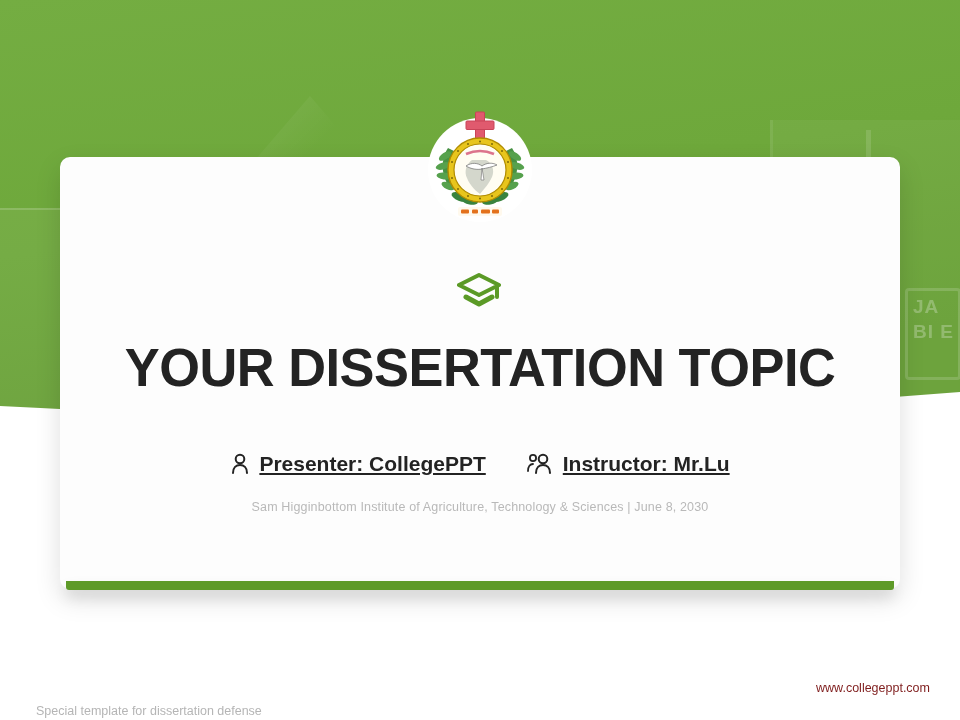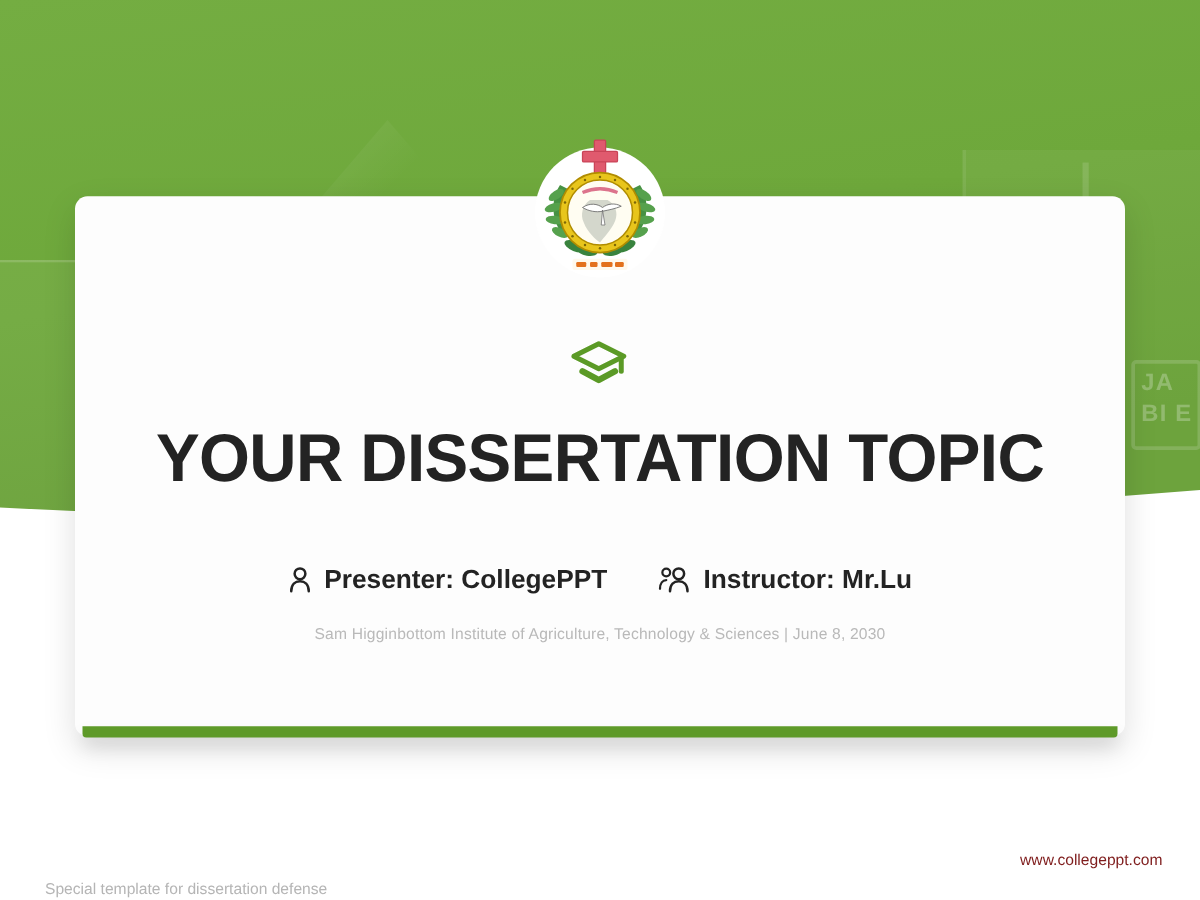--- a/index.html
+++ b/index.html
@@ -69,21 +69,21 @@
     width: 200px;
     height: 290px;
     background:
       linear-gradient(to right, rgba(255,255,255,.075) 0 3px, transparent 3px 34px) repeat-x,
       rgba(255,255,255,.045);
   }
   .tex-sign {
     left: 905px;
     top: 288px;
     width: 56px;
-    height: 72px;
+    height: 92px;
     border: 3px solid rgba(255,255,255,.16);
     border-radius: 4px;
     color: rgba(255,255,255,.26);
     font-size: 19px;
     font-weight: bold;
     line-height: 25px;
     letter-spacing: 1px;
     padding: 3px 0 0 5px;
     box-sizing: border-box;
     font-family: "Liberation Sans", sans-serif;
@@ -195,20 +195,21 @@
     display: flex;
     align-items: center;
     gap: 9px;
   }
   .person svg { display: block; }
   .person-label {
     font-size: 21px;
     font-weight: bold;
     color: #232323;
     white-space: nowrap;
+    text-decoration: underline;
   }
 
   
   .institution {
     position: absolute;
     left: 0;
     top: 500px;
     width: 960px;
     text-align: center;
     font-size: 12.5px;

